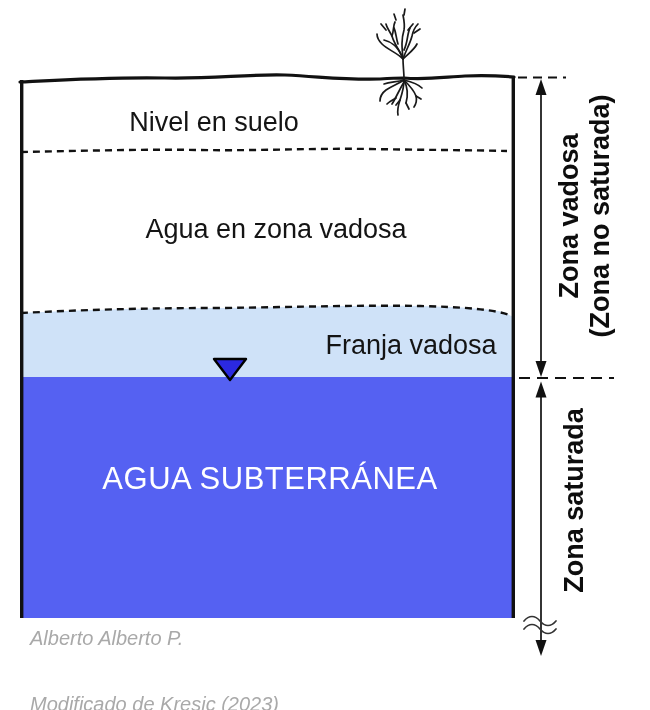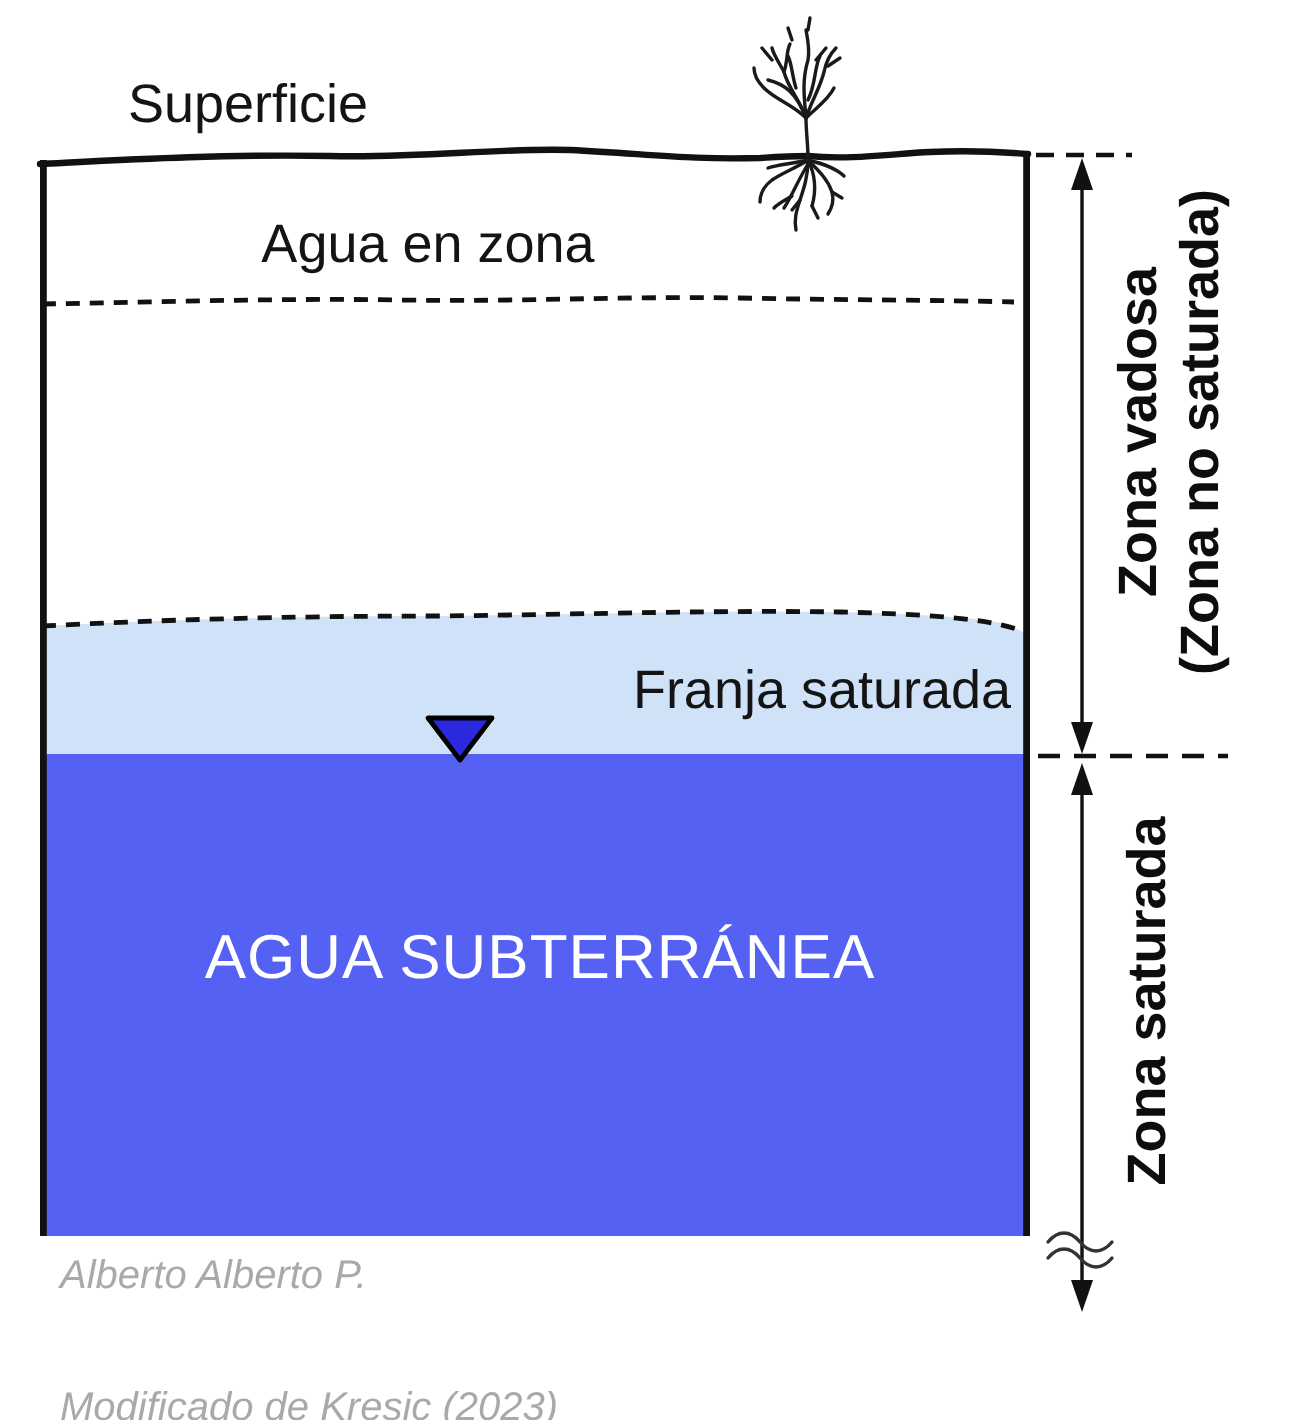--- a/index.html
+++ b/index.html
@@ -121,26 +121,26 @@
       <polygon points="541,381.5 535.5,397.5 546.5,397.5" style="fill:var(--line-color);"></polygon>
       <polygon points="541,656 535.5,640 546.5,640" style="fill:var(--line-color);"></polygon>
     </g>
 
     <g style="fill:none;stroke:#333;stroke-width:1.7;stroke-linecap:round;">
       <path d="M524,621 c5,-6 11,-6 16,0 c5,6 11,6 16,0"></path>
       <path d="M524,629 c5,-6 11,-6 16,0 c5,6 11,6 16,0"></path>
     </g>
   </svg>
 
-  <div class="lbl" style="left:64px;top:36px;">Superficie</div>
 
-  <div class="lbl center" style="left:214px;top:106px;">Agua en zona</div>
+  <div class="lbl center" style="left:214px;top:106px;">Nivel en suelo</div>
 
+  <div class="lbl center" style="left:276px;top:213px;">Agua en zona vadosa</div>
 
-  <div class="lbl center" style="left:411px;top:329px;">Franja saturada</div>
+  <div class="lbl center" style="left:411px;top:329px;">Franja vadosa</div>
 
 
   <div class="lbl lbl-groundwater center" style="left:270px;top:461px;">AGUA SUBTERRÁNEA</div>
 
   <div class="rot rot-vadose">
     <div>Zona vadosa</div>
     <div>(Zona no saturada)</div>
   </div>
 
   <div class="rot rot-saturated">Zona saturada</div>

